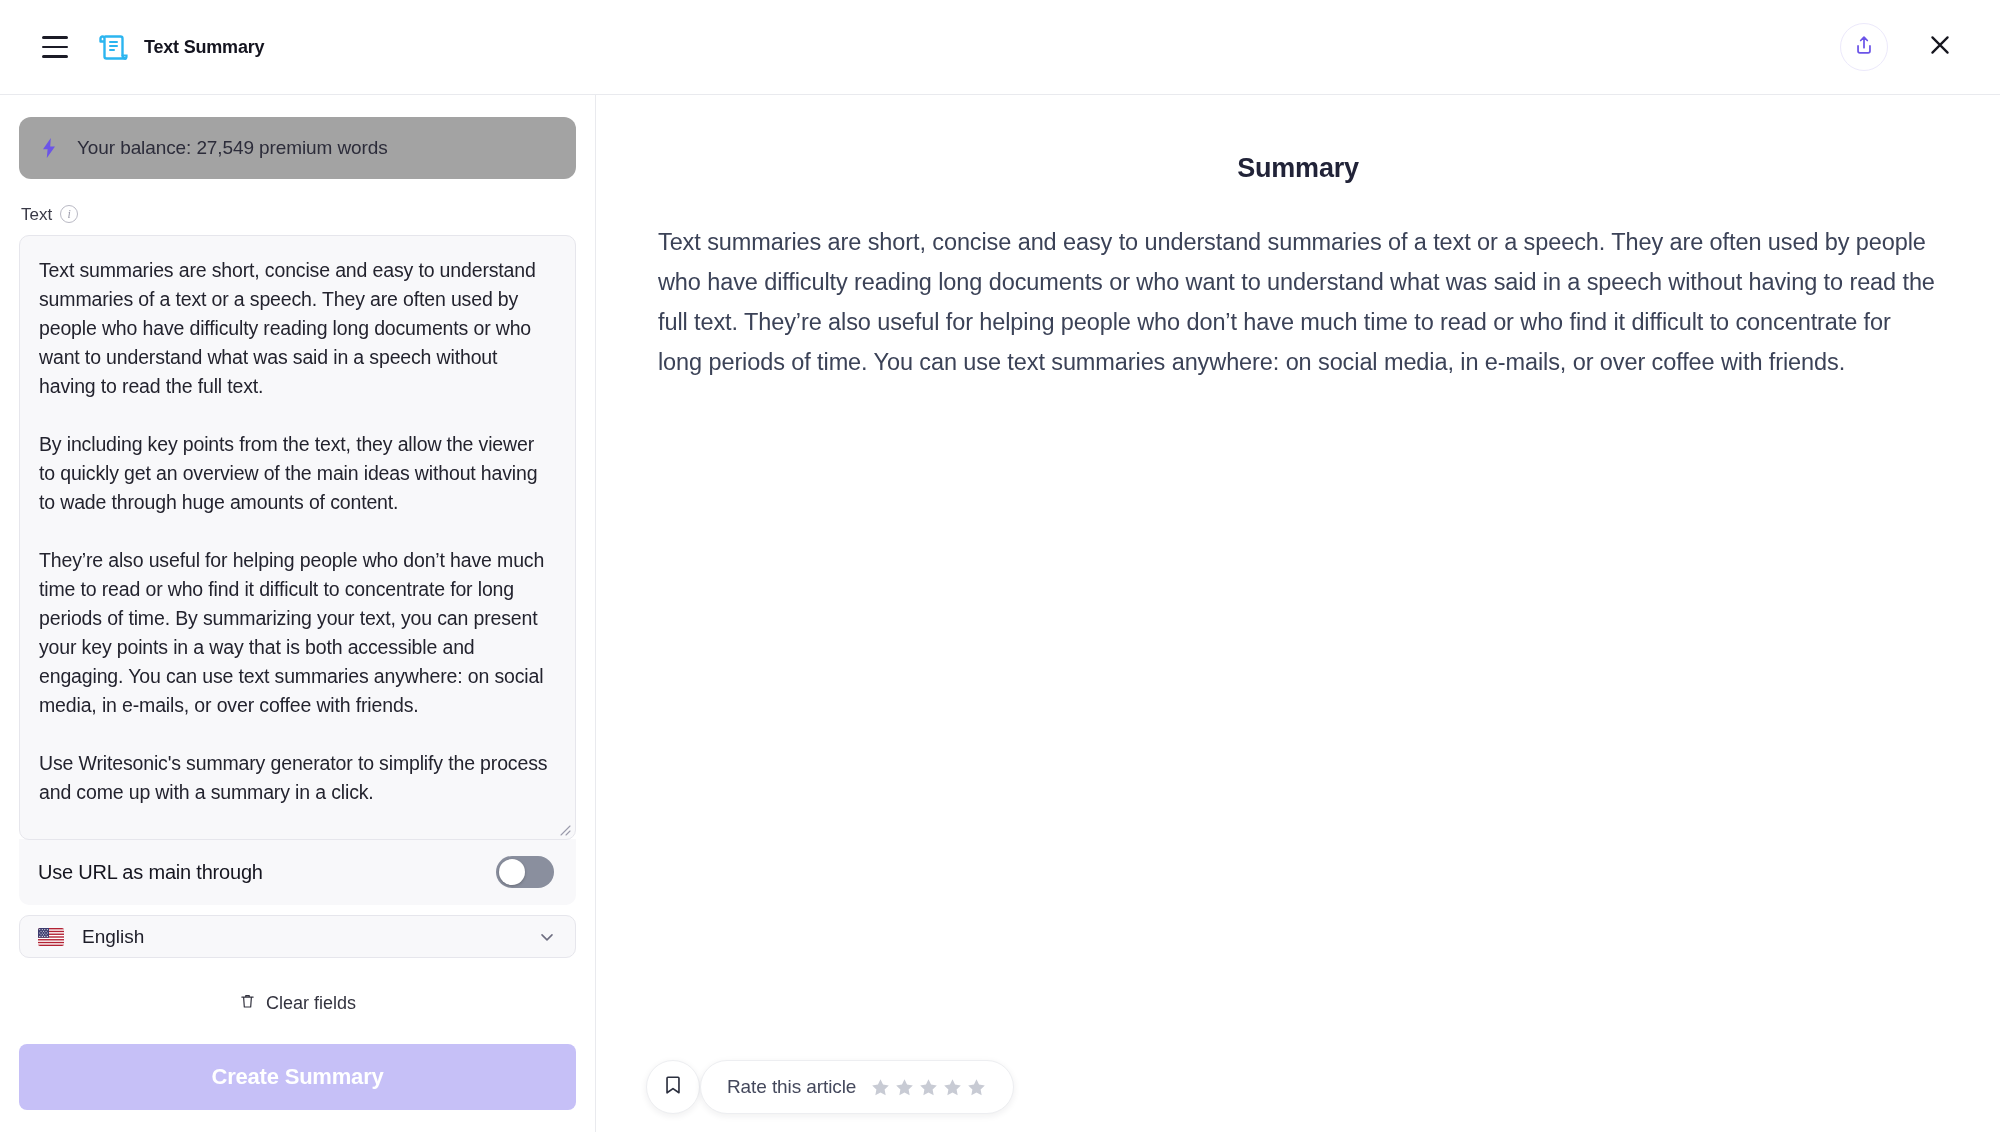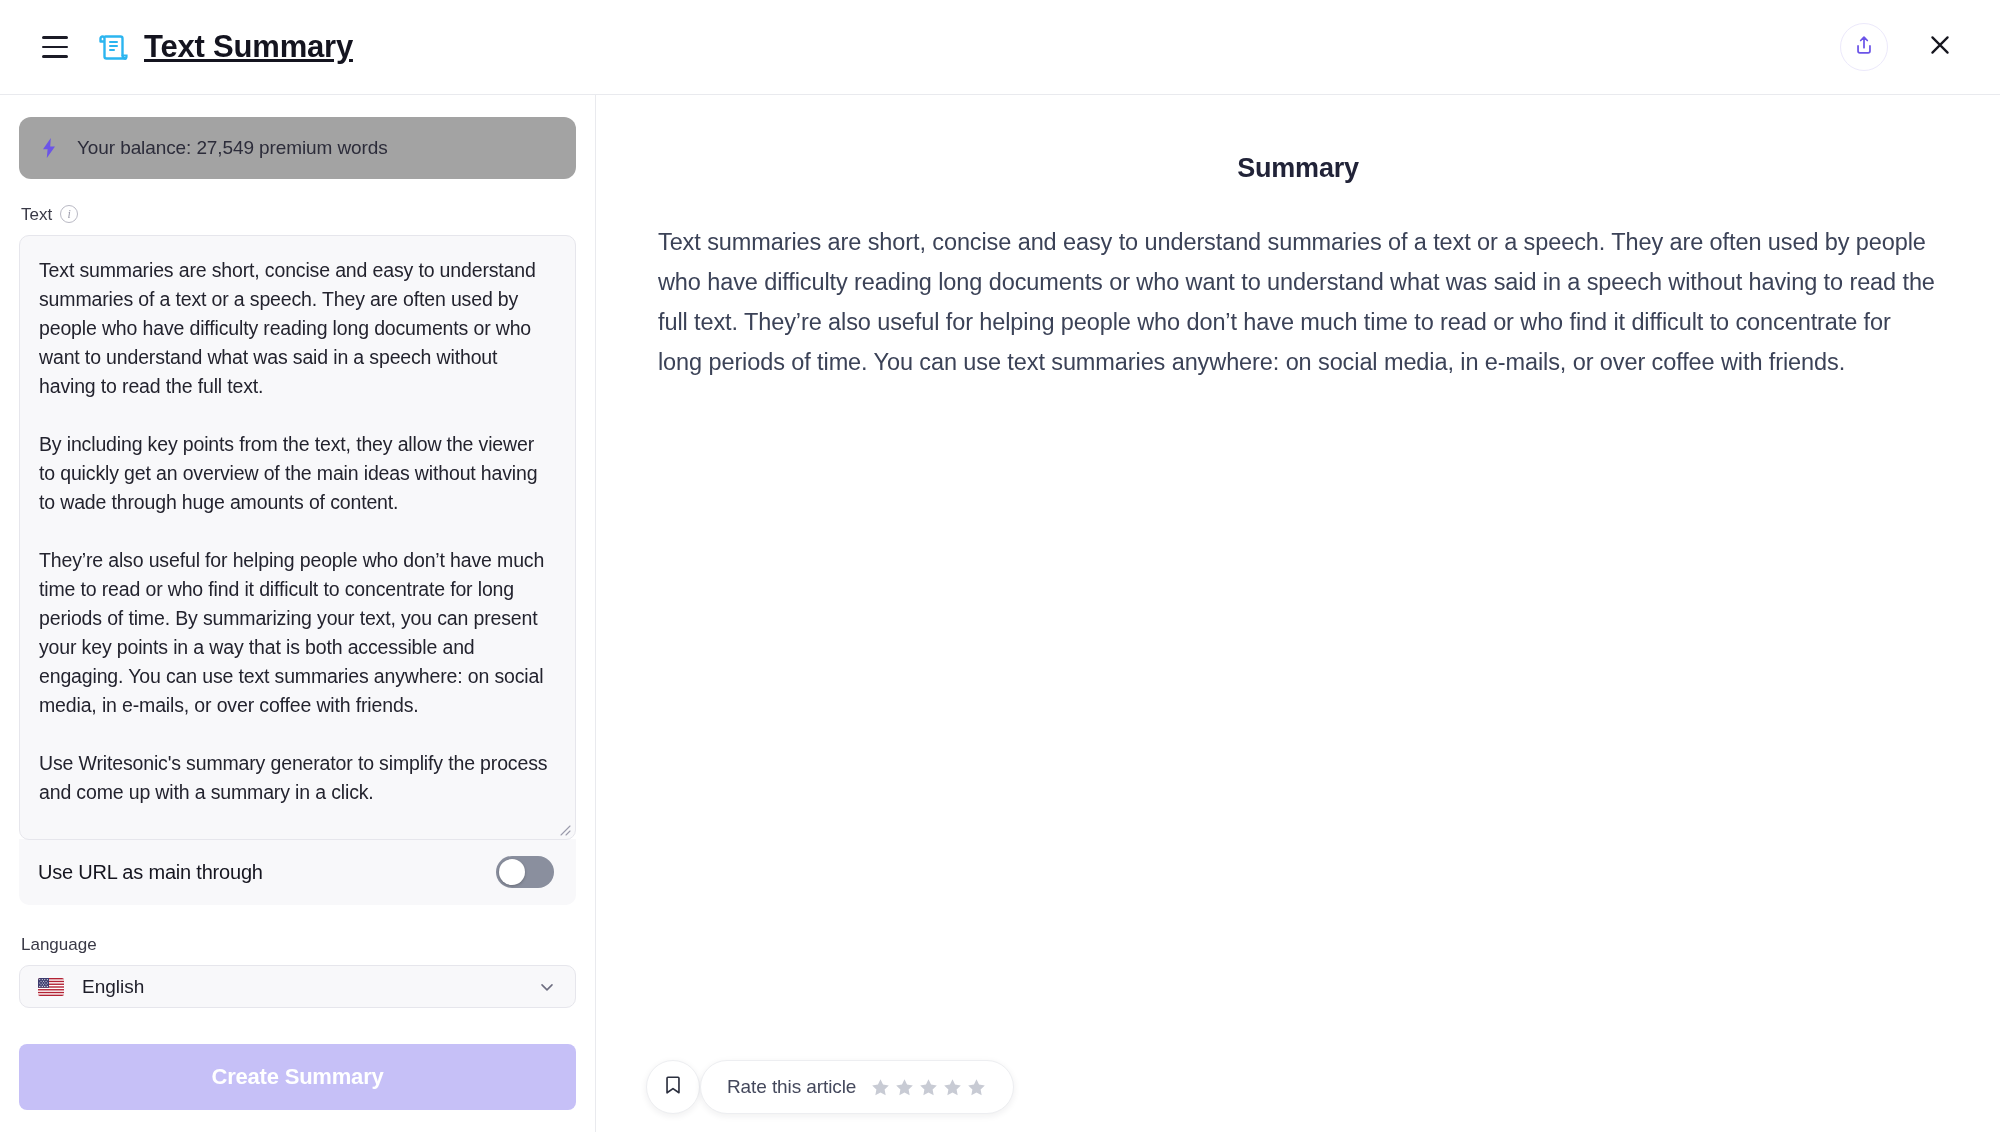--- a/index.html
+++ b/index.html
@@ -63,25 +63,24 @@
     gap: 14px;
   }
   .brand-icon {
     width: 34px;
     height: 34px;
     display: flex;
     align-items: center;
     justify-content: center;
   }
   .brand-title {
-    font-size: 31px;
+    font-size: 18px;
     font-weight: 700;
     color: #14141f;
     letter-spacing: -0.2px;
-    text-decoration: underline;
   }
 
   .header-right {
     margin-left: auto;
     display: flex;
     align-items: center;
     gap: 30px;
     padding-right: 8px;
   }
   .share-btn {
@@ -426,21 +425,20 @@
         </span>
       </div>
 
       <div class="toggle-row">
         <span class="toggle-label">Use URL as main through</span>
         <span class="toggle">
           <span class="knob"></span>
         </span>
       </div>
 
-      <div class="lang-label">Language</div>
 
       <div class="lang-select">
         <span class="flag">
           <svg width="26" height="18" viewBox="0 0 26 18">
             <rect width="26" height="18" fill="#ffffff"></rect>
             <g fill="#b22234">
               <rect y="0" width="26" height="1.385"></rect>
               <rect y="2.77" width="26" height="1.385"></rect>
               <rect y="5.54" width="26" height="1.385"></rect>
               <rect y="8.31" width="26" height="1.385"></rect>

